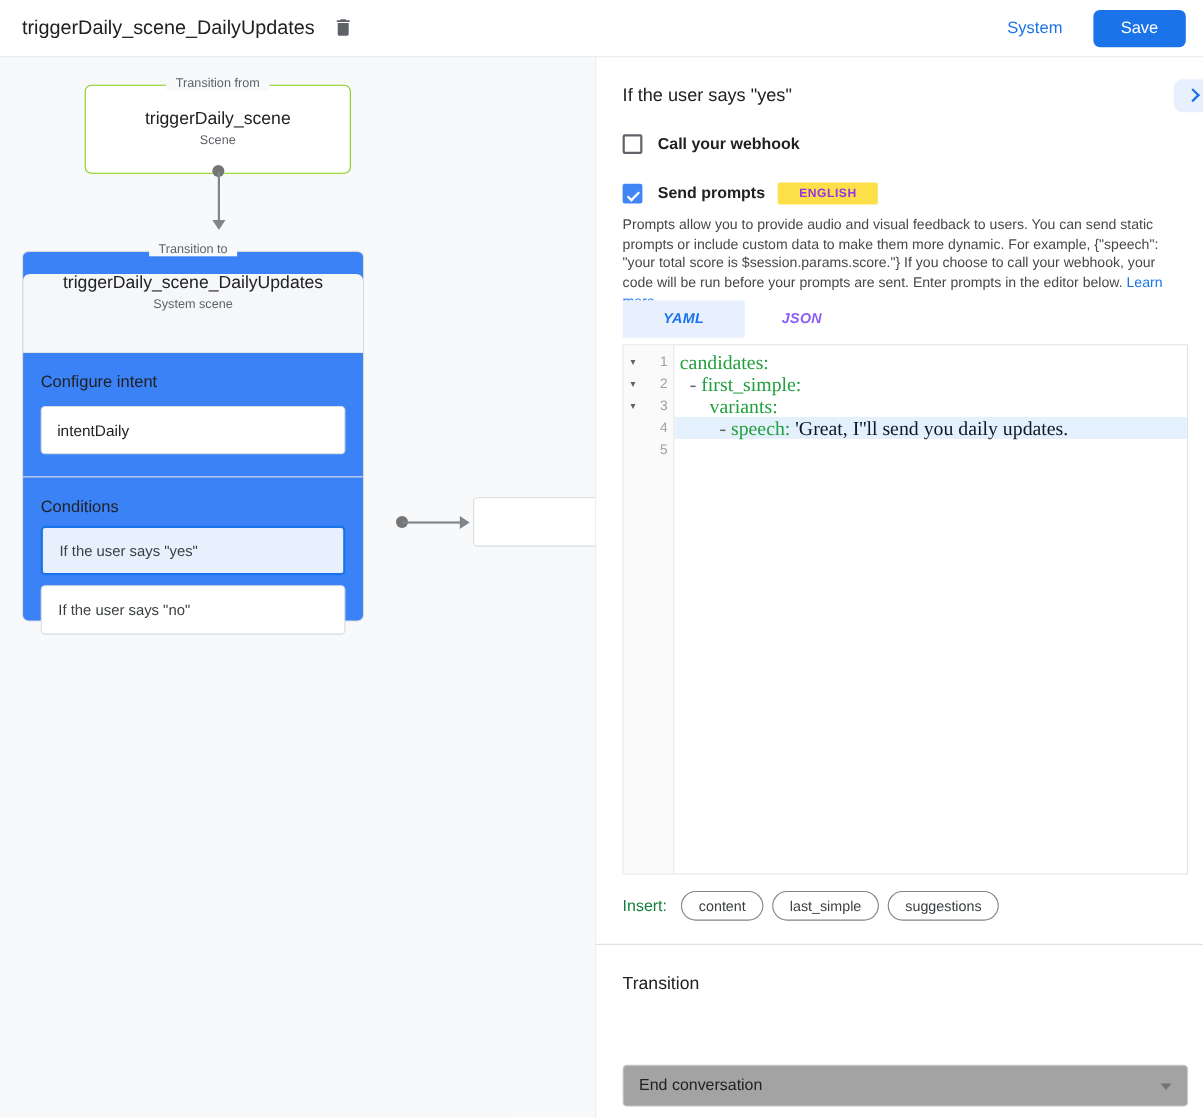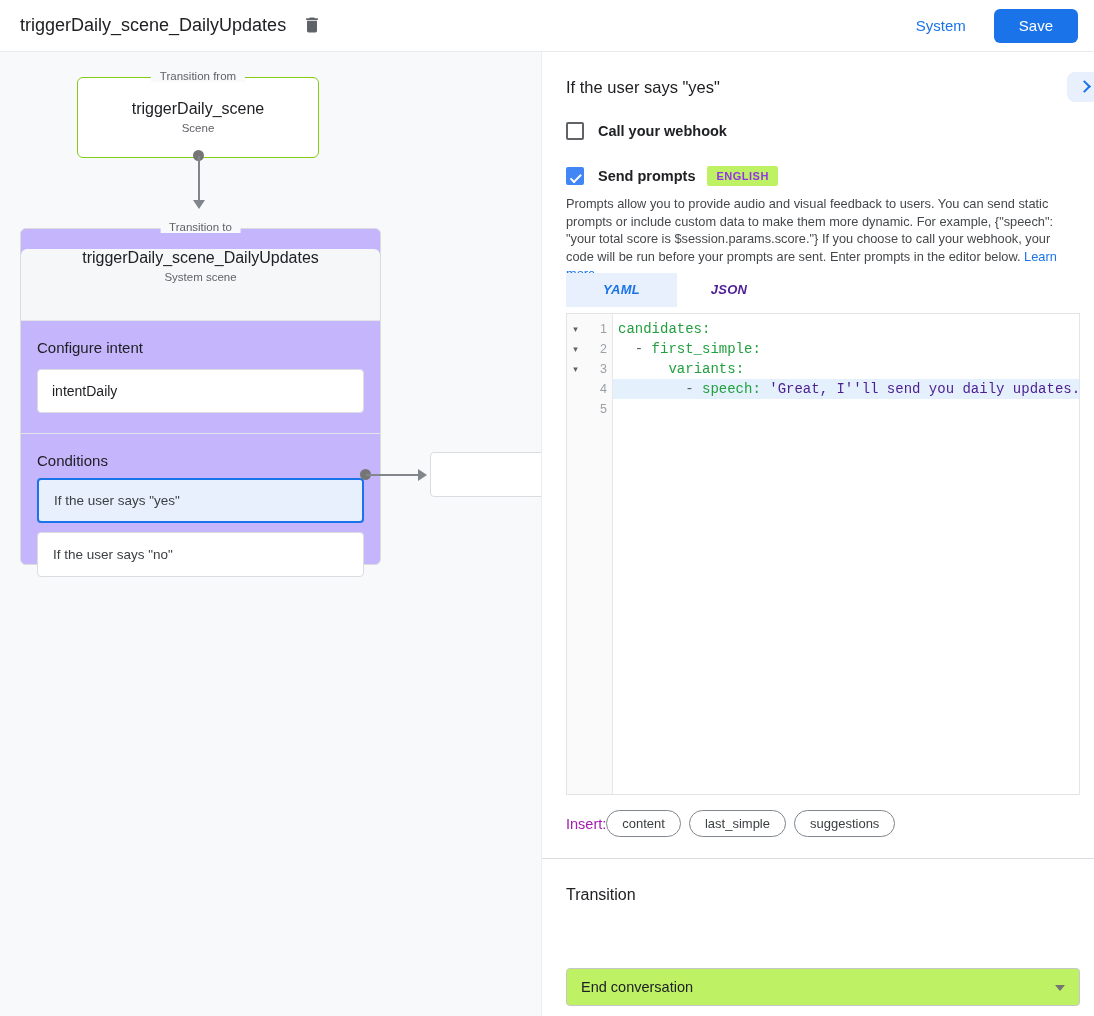--- a/index.html
+++ b/index.html
@@ -25,22 +25,22 @@
   .from-box { position:absolute; left:77px; top:25px; width:242px; height:81px;
               background:#fff; border:1px solid #84cc16; border-radius:6px; text-align:center; }
   .node-title { margin-top:22px; font-size:16px; color:#202124; }
   .node-sub { margin-top:4px; font-size:11.5px; color:#5f6368; }
 
   .v-dot { position:absolute; left:193px; top:98px; width:11px; height:11px; border-radius:50%; background:#757575; }
   .v-line { position:absolute; left:197.5px; top:104px; width:2px; height:45px; background:#80868b; }
   .v-arrowhead { position:absolute; left:193px; top:148px; width:0; height:0;
                  border-left:6px solid transparent; border-right:6px solid transparent; border-top:9px solid #80868b; }
 
-  .scene-card { position:absolute; left:20px; top:176px; width:361px; height:337px;
-                background:#c4b5fd; border:1px solid #dadce0; border-radius:6px; }
+  .scene-card { position:absolute; left:20px; top:176px; width:311px; height:337px;
+                background:#3b82f6; border:1px solid #dadce0; border-radius:6px; }
   .card-header { height:72px; background:#f6f7f8; border-bottom:1px solid #e3e4e6;
                  border-radius:6px 6px 0 0; text-align:center; }
   .card-header .node-title { margin-top:20px; }
   .card-section { padding:18px 16px 20px 16px; }
   .card-section.intent { border-bottom:1px solid #e3e4e6; }
   .section-heading { font-size:15px; color:#202124; }
   .intent-input { margin-top:13px; height:44px; border:1px solid #dadce0; border-radius:4px; background:#fff;
                   display:flex; align-items:center; padding-left:14px; font-size:14px; color:#202124; }
   .condition { height:45px; border:1px solid #dadce0; border-radius:4px; background:#fff;
                display:flex; align-items:center; padding-left:15px; font-size:13.5px; color:#3c4043;
@@ -65,59 +65,59 @@
 
   .check-row { position:absolute; left:24px; display:flex; align-items:center; gap:14px; }
   .check-row.webhook { top:70px; }
   .check-row.prompts { top:114px; }
   .checkbox { width:18px; height:18px; border:2px solid #5f6368; border-radius:2px; background:#fff;
               position:relative; cursor:pointer; flex:none; }
   .checkbox.checked { background:#4285f4; border-color:#4285f4; }
   .checkbox.checked::after { content:""; position:absolute; left:3px; top:6px; width:9px; height:4px;
               border-left:2px solid #fff; border-bottom:2px solid #fff; transform:rotate(-45deg) translateY(-1px); }
   .check-label { font-size:14.5px; font-weight:bold; color:#202124; }
-  .lang-badge { margin-left:-2px; background:#bef264; color:#9334e6; font-size:11px; font-weight:bold;
-                letter-spacing:0.5px; padding:4px 9px; border-radius:2px; }
+  .lang-badge { margin-left:-2px; background:#fde047; color:#9334e6; font-size:11px; font-weight:bold;
+                letter-spacing:0.5px; padding:4px 19px; border-radius:2px; }
 
   .prompt-desc { position:absolute; left:24px; top:143px; width:514px; font-size:12.8px;
                  line-height:17.5px; color:#45484b; }
   .learn-more { color:#1a73e8; text-decoration:none; cursor:pointer; }
 
   .tabs { position:absolute; left:24px; top:221px; display:flex;font-style:italic; }
   .tab { height:34px; line-height:34px; text-align:center; font-size:13px; font-weight:bold;
-         letter-spacing:0.3px; color:#4c1d95; cursor:pointer; }
+         letter-spacing:0.3px; color:#8b5cf6; cursor:pointer; }
   .tab.active { background:#e8f0fe; color:#1a73e8; }
   .tabs .tab:nth-child(1) { width:111px; }
   .tabs .tab:nth-child(2) { width:104px; }
 
   .editor { position:absolute; left:24px; top:261px; width:514px; height:482px;
             border:1px solid #e3e4e5; display:flex; background:#fff; }
   .gutter { width:46px; background:#fafafb; border-right:1px solid #e8e8e8; padding-top:5px; flex:none; }
   .gut-row { height:20px; display:flex; align-items:center; }
   .fold { width:17px; text-align:center; font-size:9px; color:#5f6368; cursor:pointer; }
   .lnum { width:23px; text-align:right; font-size:12.5px; color:#9aa0a6; }
   .code { flex:1; padding-top:5px; overflow:hidden; }
-  .code-row { height:20px; white-space:pre; font-family:Liberation Mono, monospace; font-size:14px;
+  .code-row { height:20px; white-space:pre; font-family:Liberation Serif, serif; font-size:18px;
               line-height:20px; padding-left:5px; }
   .code-row.hl { background:#e4f0fb; }
   .tk-key { color:#22a03f; }
   .tk-punc { color:#5f6368; }
-  .tk-string { color:#4c1d95; }
+  .tk-string { color:#0f172a; }
 
   .insert-row { position:absolute; left:24px; top:758px; display:flex; align-items:center; }
-  .insert-label { font-size:14.5px; color:#a21caf; }
+  .insert-label { font-size:14.5px; color:#15803d; margin-right:13px; }
   .chip { background:#fff; border:1px solid #80868b; border-radius:14px; padding:5px 15px; margin-right:8px;
           font-size:13px; color:#3c4043; cursor:pointer; font-family:"Liberation Sans",sans-serif;text-align:center; }
 
   .section-divider { position:absolute; left:0; top:806px; width:553px; height:1px; background:#dadce0; }
   .transition-heading { position:absolute; left:24px; top:834px; font-size:16px; color:#202124; }
   .transition-desc { position:absolute; left:24px; top:864px; width:505px; font-size:12.8px;
                      line-height:17px; color:#45484b; }
   .dropdown { position:absolute; left:24px; top:916px; width:514px; height:38px; border:1px solid #c4c7c5;
-              border-radius:4px; background:#bef264; display:flex; align-items:center; padding-left:14px;
+              border-radius:4px; background:#a3a3a3; display:flex; align-items:center; padding-left:14px;
               font-size:14.5px; color:#202124; cursor:pointer; }
   .caret { position:absolute; right:14px; top:16px; width:0; height:0;
            border-left:5px solid transparent; border-right:5px solid transparent; border-top:6px solid #757575; }
 </style>
 </head>
 <body>
 
 <div class="topbar">
   <div class="topbar-title">triggerDaily_scene_DailyUpdates</div>
   <button class="trash-btn">

